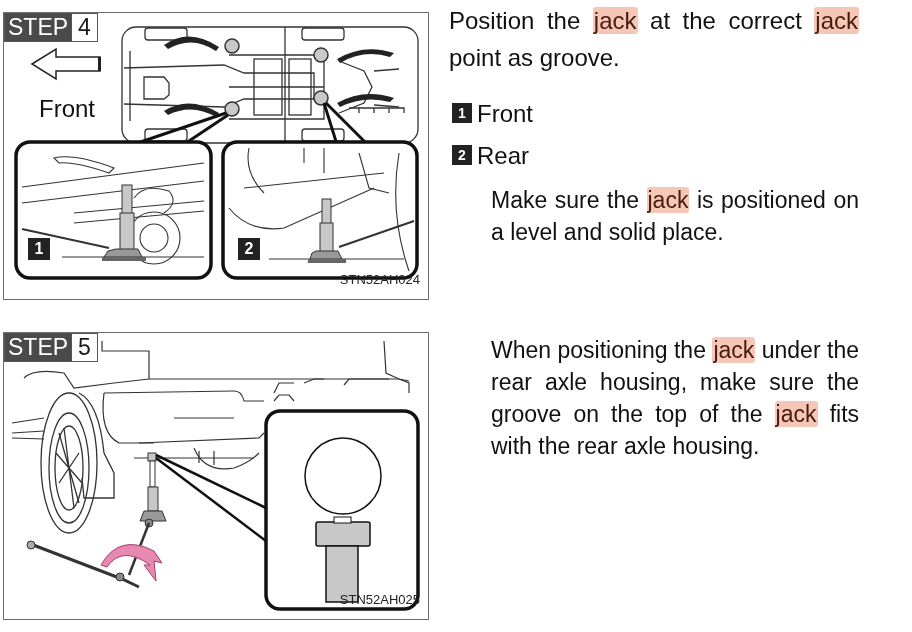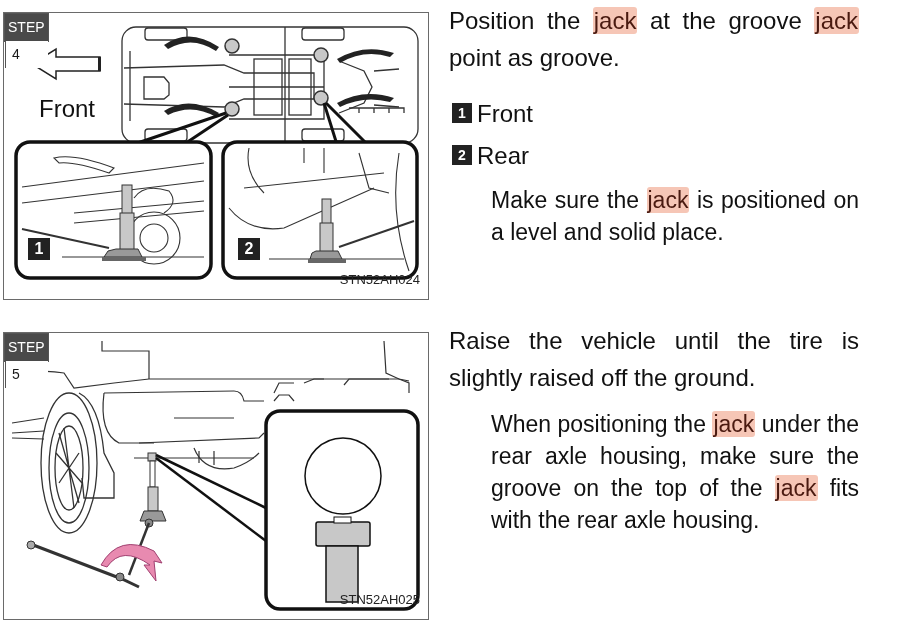--- a/index.html
+++ b/index.html
@@ -1,20 +1,20 @@
 <!DOCTYPE html>
 <html><head>
   <meta charset="utf-8">
   <style>
     html, body { margin:0; padding:0; background:#ffffff; }
     body { width:912px; height:632px; position:relative; overflow:hidden; font-family:"Liberation Sans", sans-serif; color:#1a1a1a; }
     .fig { position:absolute; border:1px solid #6a6a6a; background:#fff; }
     #fig4 { left:3px; top:12px; width:424px; height:286px; }
     #fig5 { left:3px; top:332px; width:424px; height:286px; }
-    .step-badge { position:absolute; left:0; top:0; display:flex; height:27px; border:1px solid #555; font-size:14px; line-height:27px; z-index:3;flex-direction:column; }
+    .step-badge { position:absolute; left:0; top:0; display:flex; height:27px; border:1px solid #555; font-size:23px; line-height:27px; z-index:3; }
     .step-badge .lbl { background:#4a4a4a; color:#fff; padding:0 3px 0 3px; }
     .step-badge .num { background:#fff; color:#1a1a1a; padding:0 6px; border-left:1px solid #555; }
     .fig-code { position:absolute; right:8px; bottom:12px; font-size:13px; color:#222; z-index:3; }
     .fig svg { position:absolute; left:0; top:0; }
     .text-col { position:absolute; left:449px; width:410px; font-size:24px; line-height:37px; color:#111; }
     #t4 { top:2px; }
     #t5 { top:322px; }
     .para { text-align:justify; text-align-last:left; margin:0; }
     .hl { background:#f6c6b6; border-radius:3px; color:#4a1a10; padding:0 1px; }
     .legend-item { display:flex; align-items:center; margin-top:0; height:42px; }
@@ -120,21 +120,21 @@
       <path d="M312 238 L334 238 L338 246 L306 246 L308 240 Z" fill="#999" stroke="#333" stroke-width="1"></path>
       <rect x="304" y="246" width="38" height="4" fill="#666"></rect>
     </g>
   </svg>
 </div>
 
 <div id="t4" class="text-col">
   <p class="para">
     <span>Position the</span>
     <span class="hl">jack</span>
-    <span>at the groove</span>
+    <span>at the correct</span>
     <span class="hl">jack</span>
     <span>point as groove.</span>
   </p>
   <div style="height:16px"></div>
   <div class="legend-item">
     <span class="legend-num">1</span>
     <span>Front</span>
   </div>
   <div class="legend-item">
     <span class="legend-num">2</span>
@@ -208,21 +208,20 @@
       <rect x="262" y="78" width="152" height="198" rx="14" fill="#fff" stroke="#111" stroke-width="3.5"></rect>
       <circle cx="339" cy="143" r="38" fill="#fff" stroke="#111" stroke-width="1.5"></circle>
       <rect x="312" y="189" width="54" height="24" rx="2" fill="#c8c8c8" stroke="#111" stroke-width="1.5"></rect>
       <rect x="330" y="184" width="17" height="6" fill="#fff" stroke="#111" stroke-width="1"></rect>
       <rect x="322" y="213" width="32" height="56" fill="#c8c8c8" stroke="#111" stroke-width="1.5"></rect>
     </g>
   </svg>
 </div>
 
 <div id="t5" class="text-col">
-  <p class="para">Raise the vehicle until the tire is slightly raised off the ground.</p>
   <div style="height:12px"></div>
   <p class="note">
     <span>When positioning the</span>
     <span class="hl">jack</span>
     <span>under the rear axle housing, make sure the groove on the top of the</span>
     <span class="hl">jack</span>
     <span>fits with the rear axle housing.</span>
   </p>
 </div>
 

